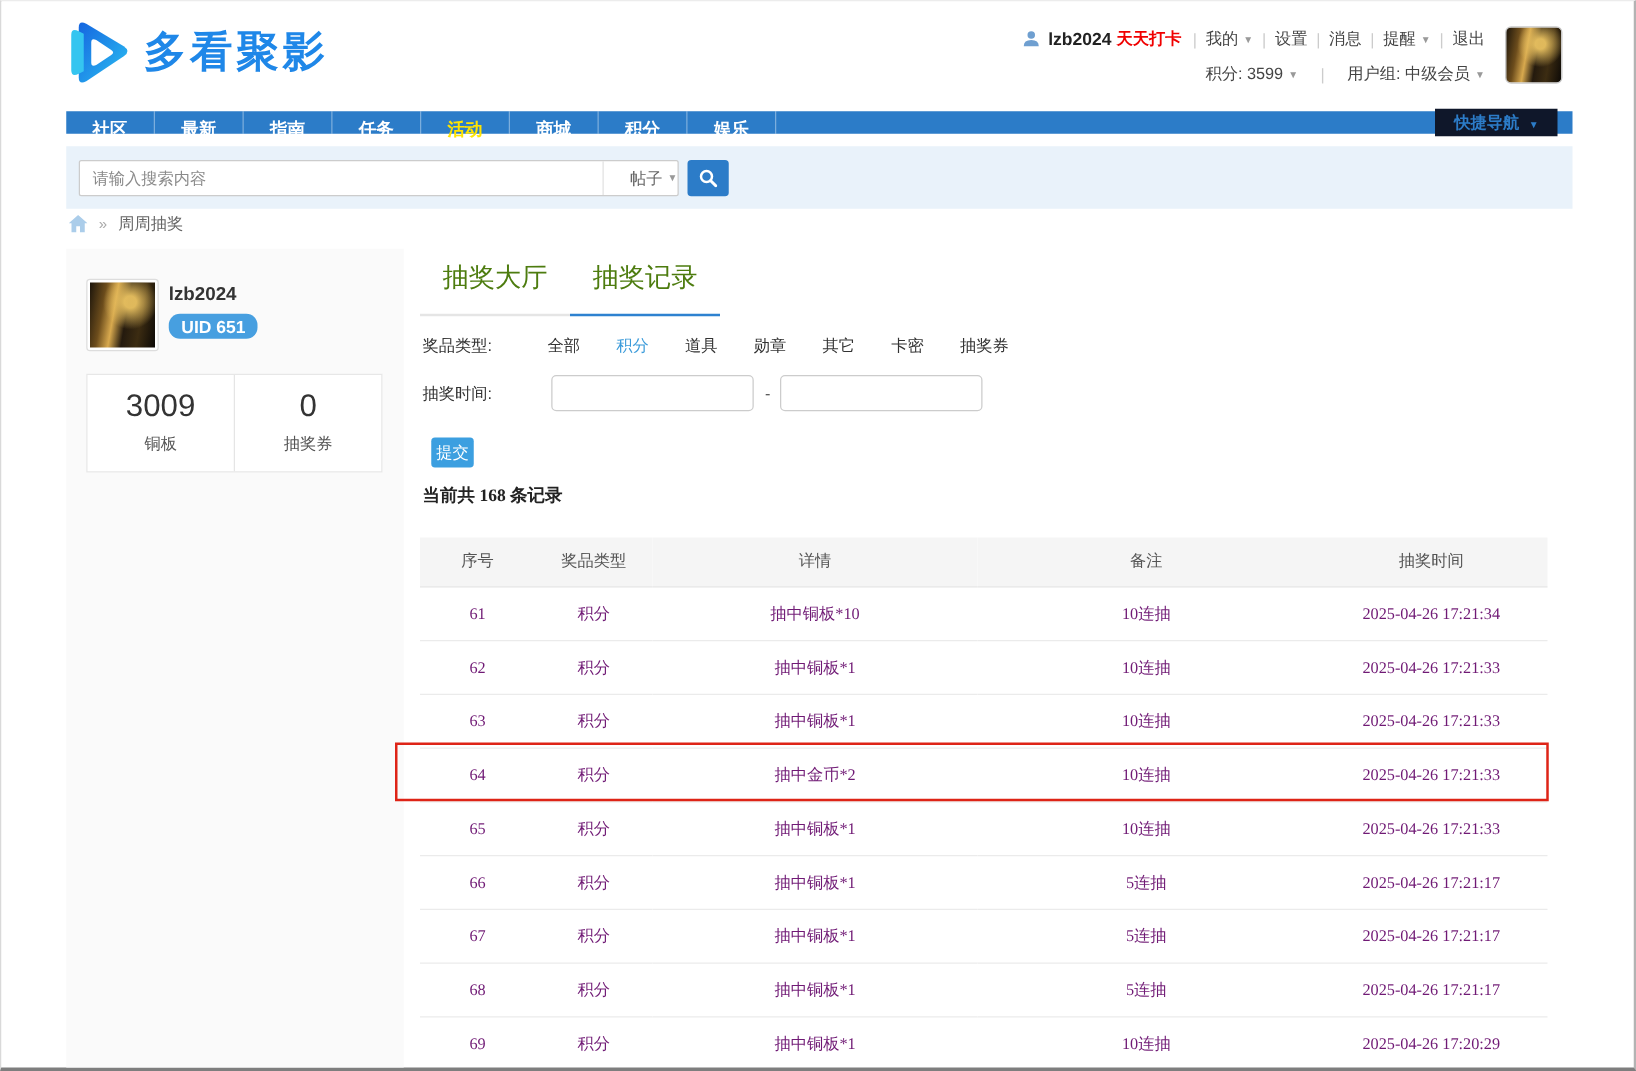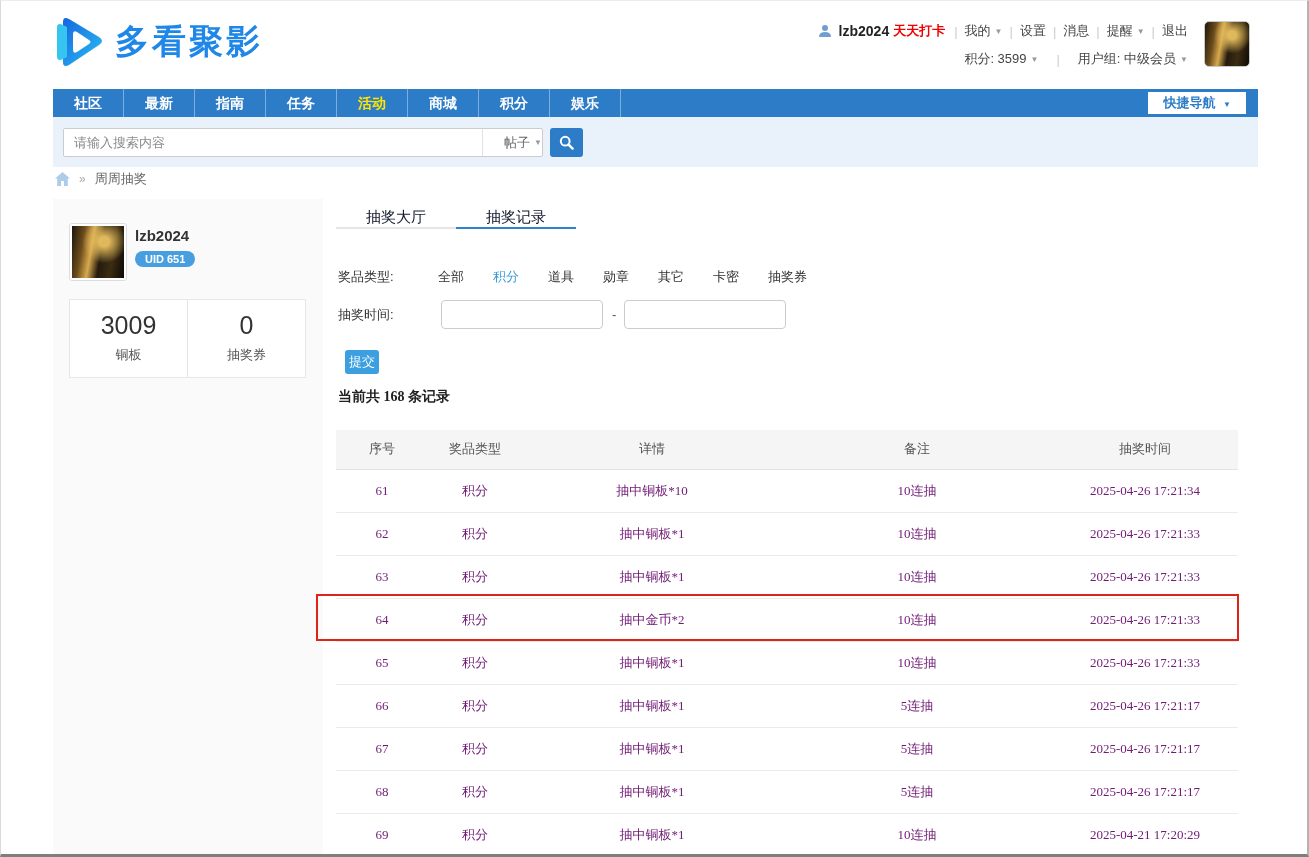--- a/index.html
+++ b/index.html
@@ -26,25 +26,25 @@
   .caret { font-size:8px; color:#999; margin-left:4px; }
   .wide-sep { margin:0 18px; }
   .header-avatar {
     left:1203px; top:20px; width:46px; height:46px; border-radius:5px;
     border:1px solid #c9c9c9; background:
       radial-gradient(circle at 62% 30%, rgba(233,193,96,.95) 0 10%, rgba(233,193,96,0) 45%),
       linear-gradient(100deg,#1c150b 0%,#6d4d1c 22%,#d8a94e 38%,#241a0e 55%,#3c2c12 75%,#0c0906 100%);
   }
 
   
-  .navbar { left:52px; top:88px; width:1205px; height:28px; background:#2c7cc8; display:flex; align-items:center; }
+  .navbar { left:52px; top:88px; width:1205px; height:18px; background:#2c7cc8; display:flex; align-items:center; }
   .nav-item { padding:0 21px; line-height:28px; color:#fff; font-weight:bold; font-size:14px;
     border-right:1px solid rgba(255,255,255,.38); cursor:pointer; }
   .nav-item.active { color:#ffe400; }
-  .quick-nav { margin-left:auto; margin-right:12px; height:22px; line-height:22px; background:#ffffff;
+  .quick-nav { margin-left:auto; margin-right:12px; height:22px; line-height:22px; background:#0f172a;
     color:#2c7cc8; font-weight:bold; font-size:13px; padding:0 15px; cursor:pointer; }
   .quick-nav .caret { color:#2c7cc8; }
 
   
   .search-strip { left:52px; top:116px; width:1205px; height:50px; background:#e9f2fa; }
   .search-box { position:absolute; left:10px; top:11px; width:480px; height:29px; background:#fff;
     border:1px solid #ccc; border-radius:2px; display:flex; align-items:center; }
   .search-box input { flex:1; border:none; outline:none; padding:0 10px; font-size:13px; color:#7f1d1d;
     font-family:inherit; background:transparent; }
   .search-box input::placeholder { color:#8a8a8a; }
@@ -58,33 +58,33 @@
   .crumb-sep { color:#aaa; font-size:12px; }
 
   
   .sidebar { left:52px; top:198px; width:270px; height:659px; background:#fafafa; }
   .side-avatar { position:absolute; left:16px; top:24px; width:58px; height:58px; background:#fff;
     border:1px solid #ddd; border-radius:3px; padding:2px; }
   .side-avatar .pic { width:100%; height:100%; background:
       radial-gradient(circle at 62% 30%, rgba(233,193,96,.95) 0 10%, rgba(233,193,96,0) 45%),
       linear-gradient(100deg,#1c150b 0%,#6d4d1c 22%,#d8a94e 38%,#241a0e 55%,#3c2c12 75%,#0c0906 100%); }
   .side-name { position:absolute; left:82px; top:28px; font-size:15px; font-weight:bold; color:#333; }
-  .uid-badge { position:absolute; left:82px; top:52px; background:#479fe0; color:#fff; font-size:11px;
+  .uid-badge { position:absolute; left:82px; top:52px; background:#479fe0; color:#fff; font-size:14px;
     font-weight:bold; padding:2px 10px; border-radius:9px; }
   .stats-box { position:absolute; left:16px; top:100px; width:237px; height:79px; background:#fff;
     border:1px solid #e7e7e7; display:flex; }
   .stat-cell { flex:1; text-align:center; padding-top:11px; }
   .stat-cell + .stat-cell { border-left:1px solid #e5e5e5; }
   .stat-value { font-size:25px; color:#333; }
   .stat-label { font-size:13px; color:#555; margin-top:6px; }
 
   
   .main { left:335px; top:198px; width:922px; height:659px; }
   .tabs { position:absolute; left:0; top:9px; display:flex; }
-  .tab { width:120px; text-align:center; font-size:15px; color:#0f172a; padding-bottom:0;
+  .tab { width:120px; text-align:center; font-size:21px; color:#4d7c0f; padding-bottom:15px;
     border-bottom:2px solid #e5e5e5; cursor:pointer; }
   .tab.active { border-bottom-color:#2e82d0; }
 
   .filter-row { position:absolute; left:2px; display:flex; align-items:center; font-size:13px; color:#333; }
   .filter-row.row1 { top:69px; }
   .filter-row.row2 { top:101px; }
   .filter-label { width:95px; }
   .opts { display:flex; margin-left:5px; }
   .opt { margin-right:29px; cursor:pointer; color:#333; }
   .opt.selected { color:#3b9bda; }
@@ -329,19 +329,19 @@
           <td class="col1">积分</td>
           <td class="col2">抽中铜板*1</td>
           <td class="col3">5连抽</td>
           <td class="col4">2025-04-26 17:21:17</td>
         </tr>
         <tr>
           <td class="col0">69</td>
           <td class="col1">积分</td>
           <td class="col2">抽中铜板*1</td>
           <td class="col3">10连抽</td>
-          <td class="col4">2025-04-21 17:20:29</td>
+          <td class="col4">2025-04-26 17:20:29</td>
         </tr>
       </tbody>
   </table>
 </div>
 
 <div class="abs highlight-box" id="highlight-box" style="top: 593px; border-color: rgb(222, 36, 23);"></div>
 
 </body></html>

